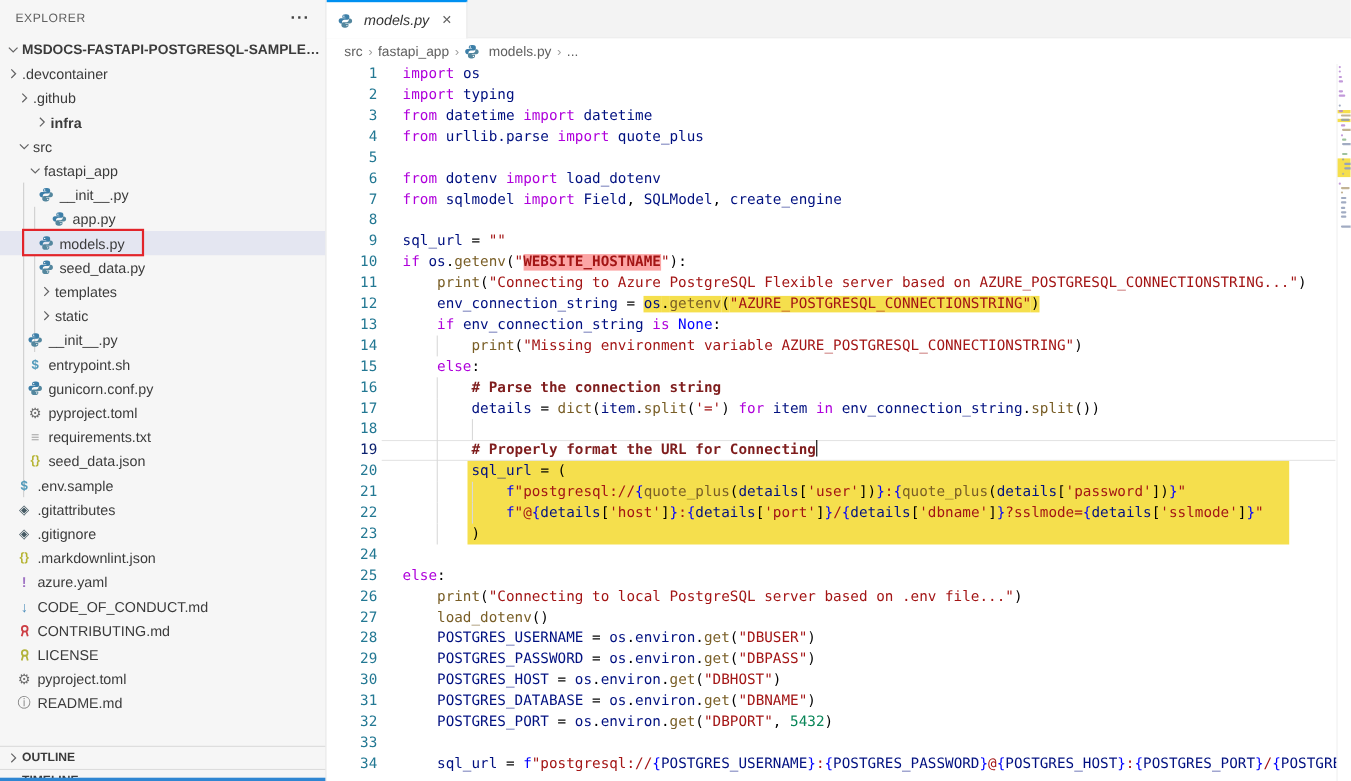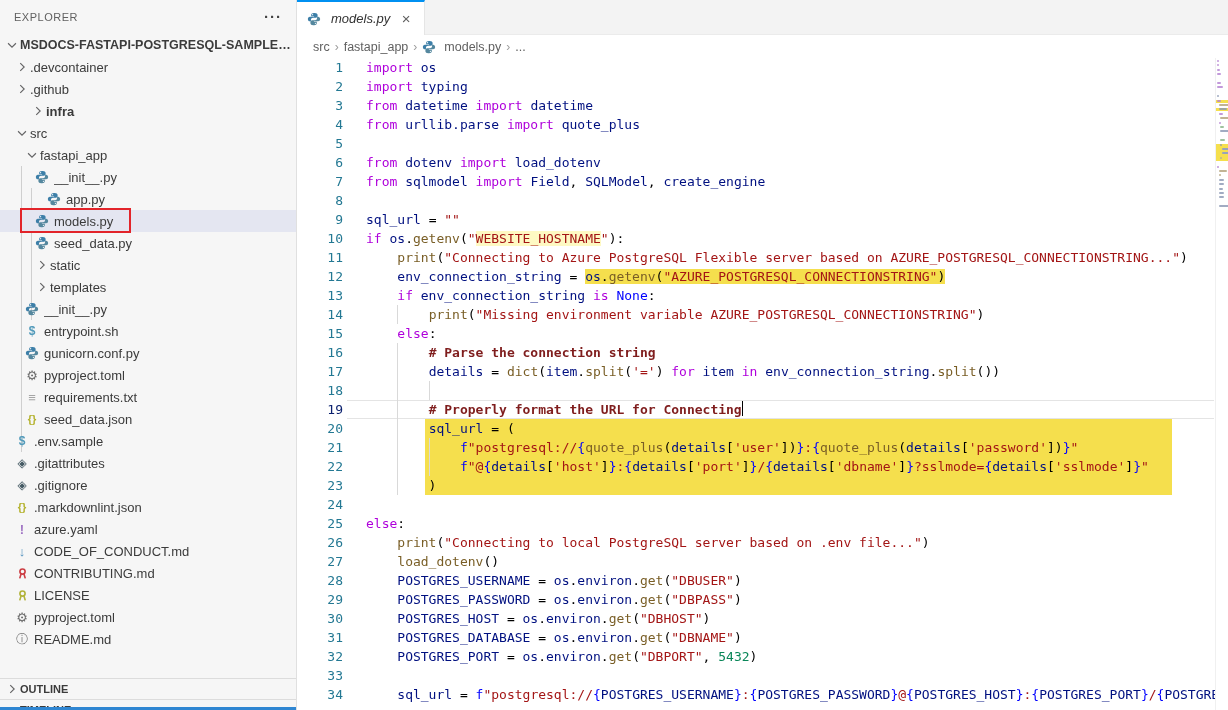--- a/index.html
+++ b/index.html
@@ -79,21 +79,21 @@
         <div class="tree-guide" style="left: 21px; top: 132px; height: 286px;"></div>
         <div class="tree-guide" style="left: 31px; top: 154px; height: 132px;"></div>
         <div class="tree-row root" style="padding-left: 4px;">
           <span class="twistie">
             <svg width="14" height="14" viewBox="0 0 16 16" fill="none" stroke="#646465" stroke-width="1.3">
               <path d="M3.5 6l4.5 4.5L12.5 6"></path>
             </svg>
           </span>
           <span class="tree-label">MSDOCS-FASTAPI-POSTGRESQL-SAMPLE-APP [GIT...</span>
         </div>
-        <div class="tree-row" style="padding-left: 14px; text-align: right;">
+        <div class="tree-row" style="padding-left: 4px; text-align: right;">
           <span class="twistie">
             <svg width="14" height="14" viewBox="0 0 16 16" fill="none" stroke="#646465" stroke-width="1.3">
               <path d="M6 3.5L10.5 8 6 12.5"></path>
             </svg>
           </span>
           <span class="tree-label">.devcontainer</span>
         </div>
         <div class="tree-row" style="padding-left: 14px;">
           <span class="twistie">
             <svg width="14" height="14" viewBox="0 0 16 16" fill="none" stroke="#646465" stroke-width="1.3">
@@ -170,29 +170,29 @@
             </svg>
           </span>
           <span class="tree-label">seed_data.py</span>
         </div>
         <div class="tree-row" style="padding-left: 34px;">
           <span class="twistie">
             <svg width="14" height="14" viewBox="0 0 16 16" fill="none" stroke="#646465" stroke-width="1.3">
               <path d="M6 3.5L10.5 8 6 12.5"></path>
             </svg>
           </span>
+          <span class="tree-label">templates</span>
+        </div>
+        <div class="tree-row" style="padding-left: 34px;">
+          <span class="twistie">
+            <svg width="14" height="14" viewBox="0 0 16 16" fill="none" stroke="#646465" stroke-width="1.3">
+              <path d="M6 3.5L10.5 8 6 12.5"></path>
+            </svg>
+          </span>
           <span class="tree-label">static</span>
-        </div>
-        <div class="tree-row" style="padding-left: 34px;">
-          <span class="twistie">
-            <svg width="14" height="14" viewBox="0 0 16 16" fill="none" stroke="#646465" stroke-width="1.3">
-              <path d="M6 3.5L10.5 8 6 12.5"></path>
-            </svg>
-          </span>
-          <span class="tree-label">templates</span>
         </div>
         <div class="tree-row" style="padding-left: 24px;">
           <span class="fico">
             <svg width="14" height="14" viewBox="0 0 16 16">
               <path fill="#3D7FA8" d="M7.9 1C6.1 1 4.8 1.8 4.8 3.2v1.6h3.3v.5H3.3C1.9 5.3 1 6.4 1 7.9s.9 2.7 2.3 2.7h1.2V9c0-1.3 1.1-2.3 2.4-2.3h3.3c1 0 1.9-.9 1.9-2V3.2C12.1 1.9 10.8 1 9 1H7.9z"></path>
               <path fill="#54879E" d="M8.1 15c1.8 0 3.1-.8 3.1-2.2v-1.6H7.9v-.5h4.8c1.4 0 2.3-1.1 2.3-2.6s-.9-2.7-2.3-2.7h-1.2V7c0 1.3-1.1 2.3-2.4 2.3H5.8c-1 0-1.9.9-1.9 2v1.5C3.9 14.1 5.2 15 7 15h1.1z"></path>
               <circle cx="6.4" cy="3.1" r=".7" fill="#fff"></circle>
               <circle cx="9.6" cy="12.9" r=".7" fill="#fff"></circle>
             </svg>
           </span>
@@ -370,21 +370,21 @@
           <div class="code-line">
             <div class="line-num">8</div>
             <div class="line-text"></div>
           </div>
           <div class="code-line">
             <div class="line-num">9</div>
             <div class="line-text"><span class="tk-v">sql_url </span><span class="tk-p">= </span><span class="tk-s">""</span></div>
           </div>
           <div class="code-line">
             <div class="line-num">10</div>
-            <div class="line-text"><span class="tk-k">if </span><span class="tk-v">os</span><span class="tk-p">.</span><span class="tk-f">getenv</span><span class="tk-p">(</span><span class="tk-s">"</span><span class="tk-s" style="background: #fef9c3;">WEBSITE_HOSTNAME</span><span class="tk-s">"</span><span class="tk-p">):</span></div>
+            <div class="line-text"><span class="tk-k">if </span><span class="tk-v">os</span><span class="tk-p">.</span><span class="tk-f">getenv</span><span class="tk-p">(</span><span class="tk-s">"</span><span class="tk-s" style="background: #fca5a5; font-weight: bold;">WEBSITE_HOSTNAME</span><span class="tk-s">"</span><span class="tk-p">):</span></div>
           </div>
           <div class="code-line">
             <div class="line-num">11</div>
             <div class="line-text"><span class="tk-p">    </span><span class="tk-f">print</span><span class="tk-p">(</span><span class="tk-s">"Connecting to Azure PostgreSQL Flexible server based on AZURE_POSTGRESQL_CONNECTIONSTRING..."</span><span class="tk-p">)</span></div>
           </div>
           <div class="code-line">
             <div class="line-num">12</div>
             <div class="line-text"><span class="tk-p">    </span><span class="tk-v">env_connection_string </span><span class="tk-p">= </span><span class="tk-v" style="background: rgb(245, 223, 77);">os</span><span class="tk-p" style="background: rgb(245, 223, 77);">.</span><span class="tk-f" style="background: rgb(245, 223, 77);">getenv</span><span class="tk-p" style="background: rgb(245, 223, 77);">(</span><span class="tk-s" style="background: rgb(245, 223, 77);">"AZURE_POSTGRESQL_CONNECTIONSTRING"</span><span class="tk-p" style="background: rgb(245, 223, 77);">)</span></div>
           </div>
           <div class="code-line">

